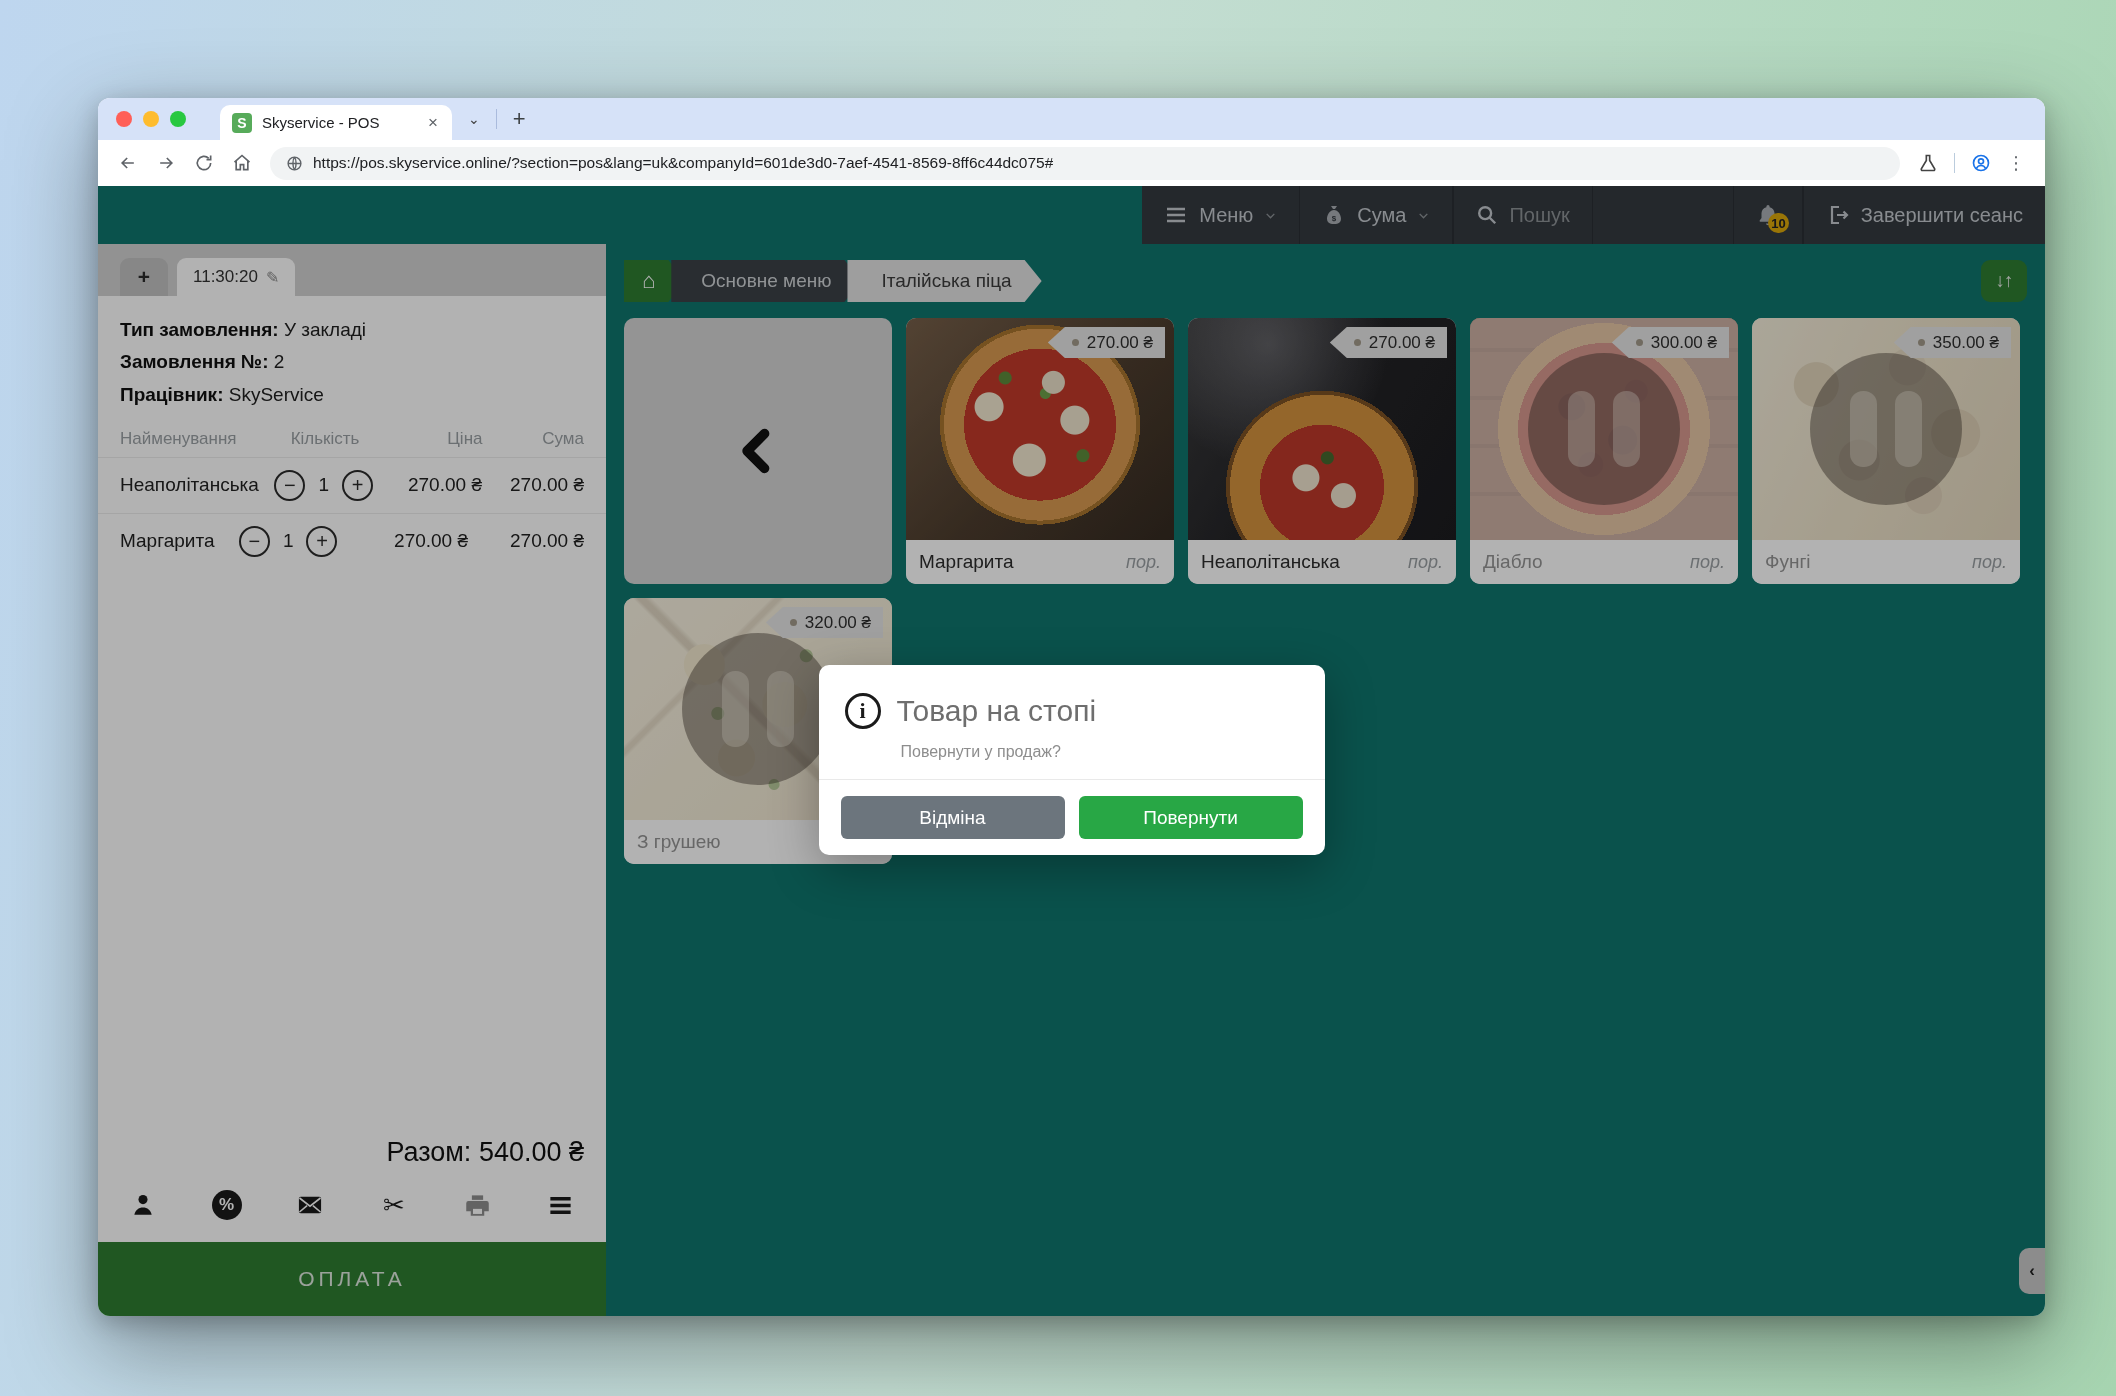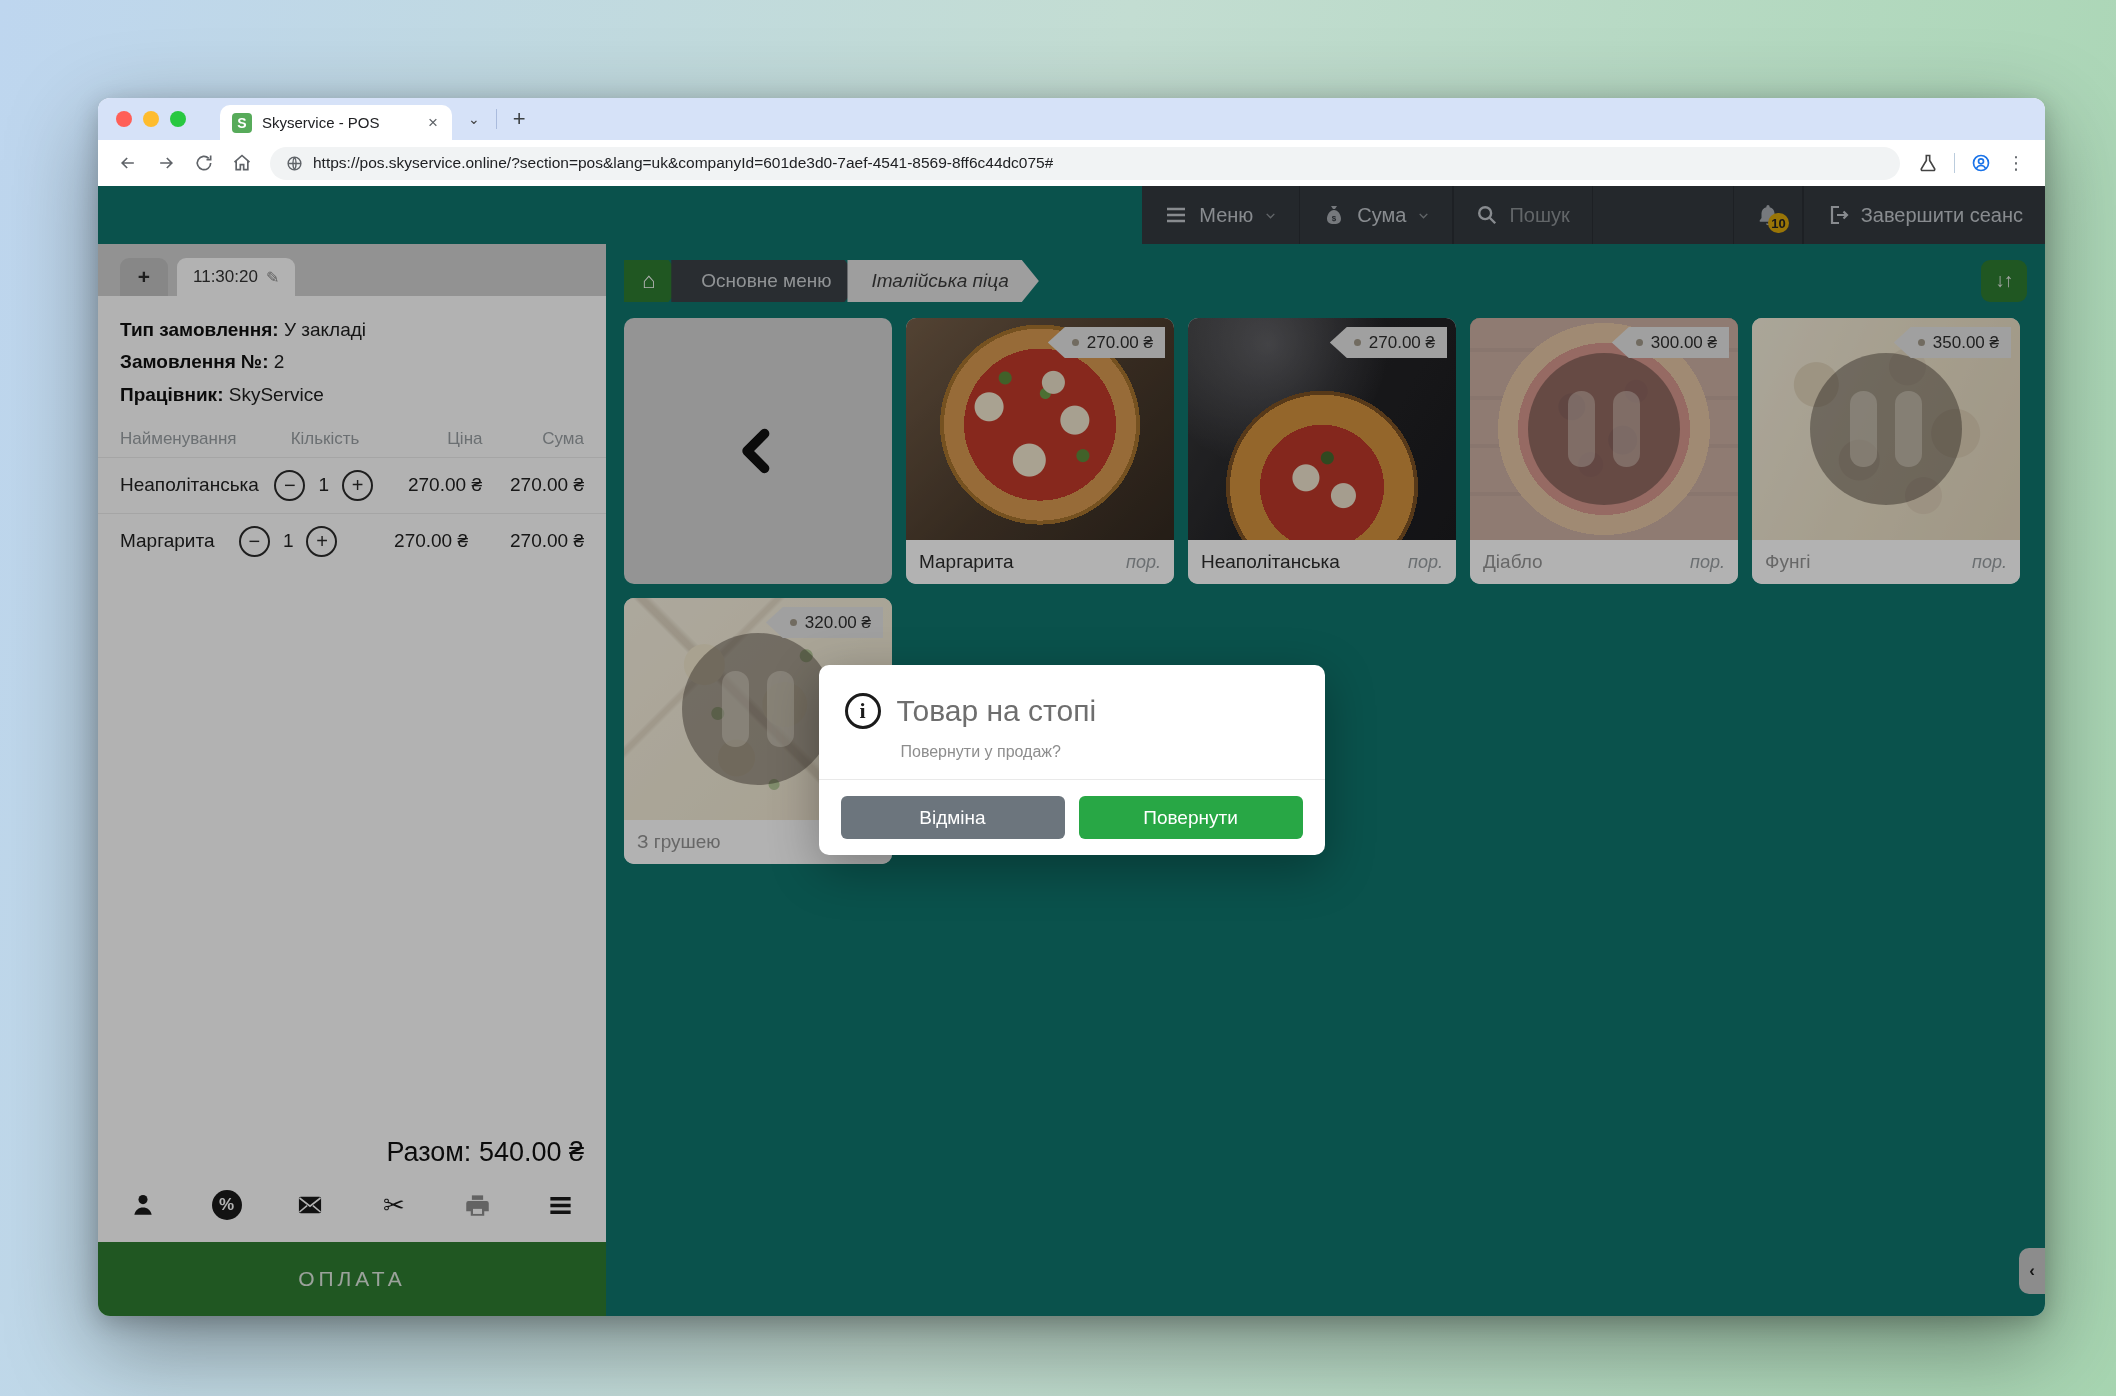--- a/index.html
+++ b/index.html
@@ -74,21 +74,21 @@
   .pct { width:30px; height:30px; border-radius:50%; background:#1b1b1b; color:#fff; font-size:17px; font-weight:bold; display:flex; align-items:center; justify-content:center; }
   .paybtn { height:74px; background:#2e7d32; color:#dfe9df; font-size:21px; letter-spacing:4px; display:flex; align-items:center; justify-content:center; flex:none; }
   
   .main { flex:1; position:relative; padding:16px 18px; min-width:0; }
   .topbar { display:flex; align-items:center; margin-bottom:16px; height:42px; }
   .crumb { height:42px; display:flex; align-items:center; font-size:19px; position:relative; }
   .chip { height:42px; display:flex; align-items:center; padding:0 30px 0 30px;
           clip-path:polygon(0 0, calc(100% - 17px) 0, 100% 50%, calc(100% - 17px) 100%, 0 100%); }
   .chip.home { background:#2e7d32; color:#fff; padding:0 30px 0 18px; font-size:22px; }
   .chip.dark { background:#3b4147; color:#cfd3d6; margin-left:-14px; }
-  .chip.lite { background:#e3e3e3; color:#3c3c3c; margin-left:-14px; padding-left:24px;font-style:italic; }
+  .chip.lite { background:#e3e3e3; color:#3c3c3c; margin-left:-14px; padding-left:34px; }
   .sortbtn { margin-left:auto; width:46px; height:42px; background:#2e7d32; border-radius:9px; color:#e3e9e3; font-size:19px; font-weight:bold; display:flex; align-items:center; justify-content:center; letter-spacing:-1px; }
   .grid { display:flex; flex-wrap:wrap; gap:14px; }
   .card { width:268px; height:266px; border-radius:10px; overflow:hidden; background:#fff; display:flex; flex-direction:column; position:relative; }
   .card-img { flex:1; position:relative; }
   .card-footer { height:44px; background:#fff; display:flex; align-items:center; justify-content:space-between; padding:0 13px; font-size:19px; color:#2d2d2d; flex:none; }
   .unit { color:#9a9fa3; font-size:18px;font-style:italic; }
   .stopped .card-footer { color:#949494; }
   .badge { position:absolute; top:9px; right:9px; height:31px; background:#e6e6e6;
            clip-path:polygon(0 50%, 17px 0, 100% 0, 100% 100%, 17px 100%);
            display:flex; align-items:center; padding:0 12px 0 24px; font-size:17px; color:#2e2e2e; z-index:3; }

